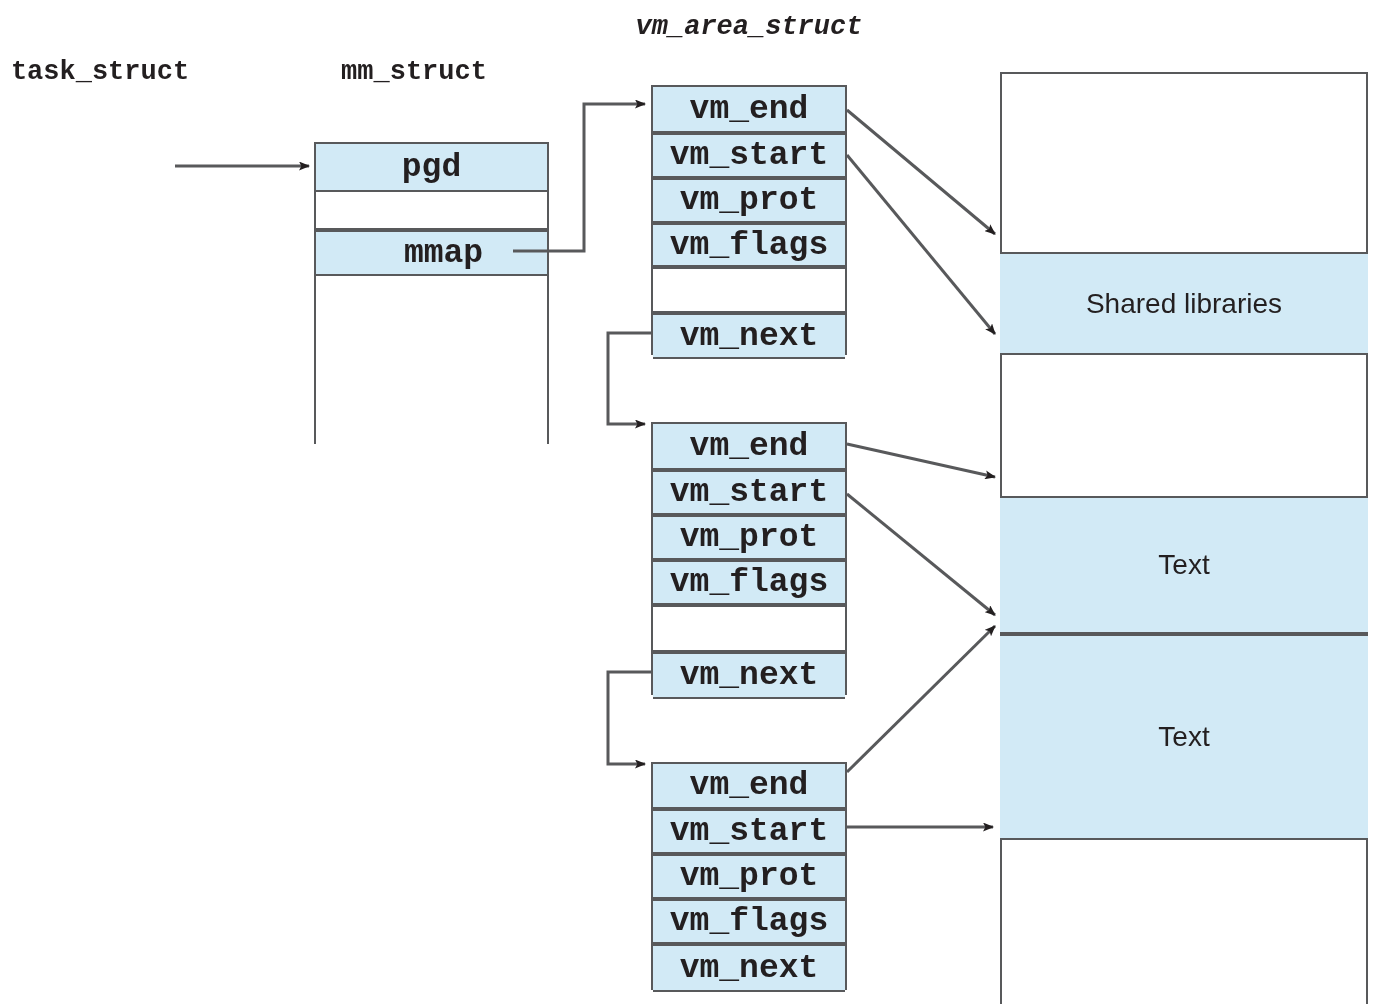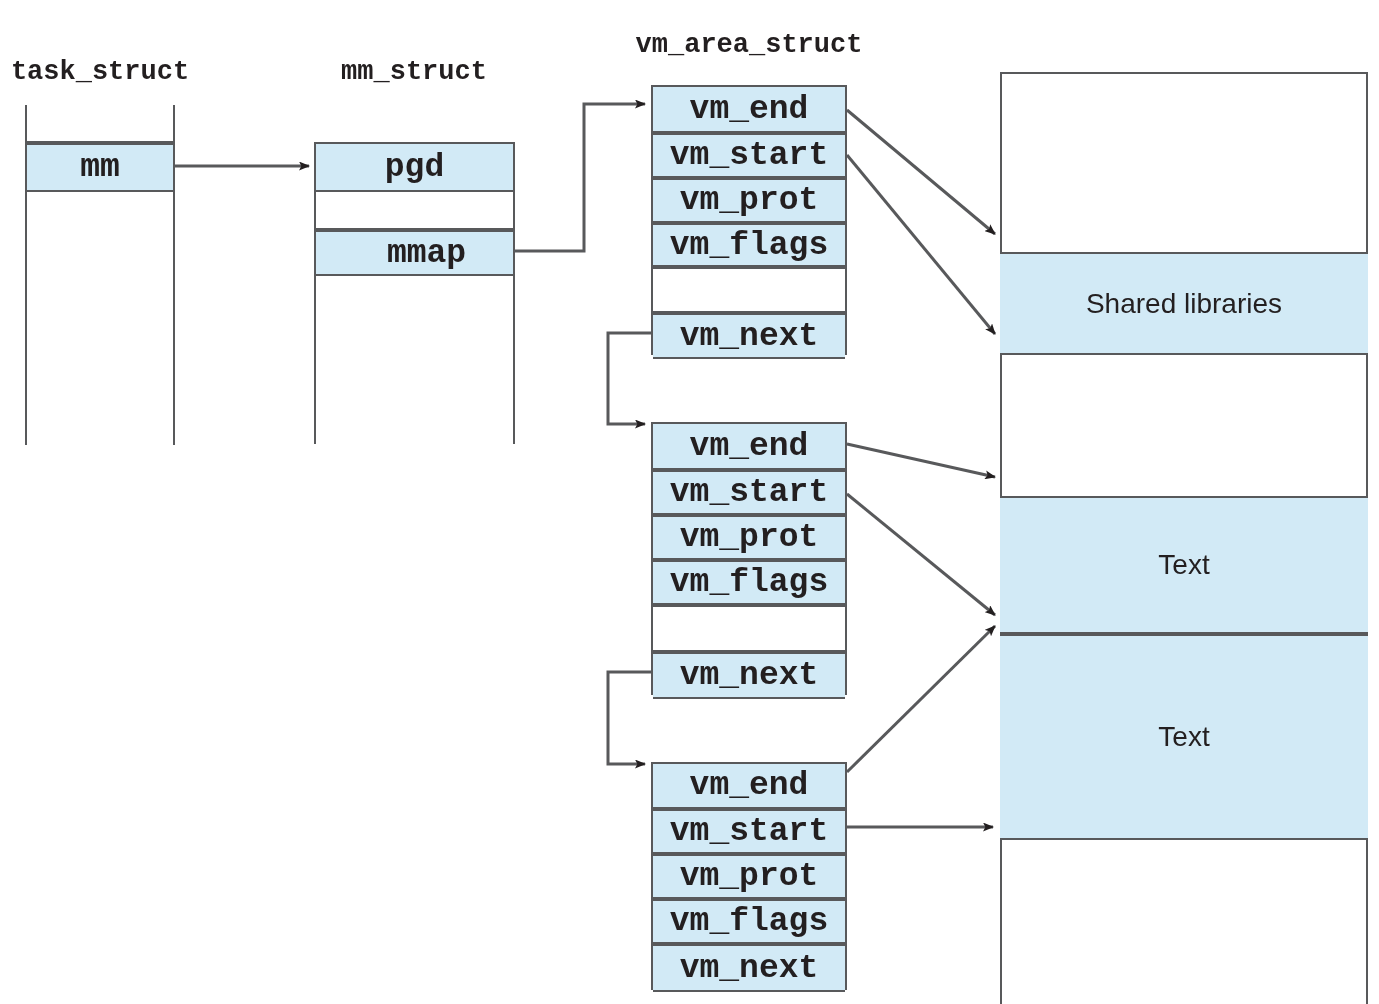--- a/index.html
+++ b/index.html
@@ -84,30 +84,25 @@
 </style>
 </head>
 <body>
 
 <div id="stage">
 
   <div class="caption" style="left:0px;top:57px;width:200px;">task_struct</div>
 
   <div class="caption" style="left:314px;top:57px;width:200px;">mm_struct</div>
 
-  <div class="caption" style="left:630px;top:30px;width:238px;">vm_area_struct</div>
+  <div class="caption" style="left:630px;top:12px;width:238px;font-style:italic;">vm_area_struct</div>
 
 
-  <div class="structbox" style="left:25px;top:105px;width:150px;height:340px;">
-    <div class="row plain" style="top:-2px;height:38px;border-top:none;"></div>
-    <div class="row filled mono" style="top:36px;height:49px;">mm</div>
-    <div class="row plain" style="top:85px;height:253px;border-top:none;border-bottom:none;"></div>
-  </div>
 
-  <div class="structbox" style="left:314px;top:142px;width:201px;height:302px;">
+  <div class="structbox" style="left:314px;top:142px;width:235px;height:302px;">
     <div class="row filled mono" style="top:-2px;height:50px;">pgd</div>
     <div class="row plain" style="top:48px;height:38px;border-top:none;"></div>
     <div class="row filled mono" style="top:86px;height:46px;padding-left:24px;">mmap</div>
     <div class="row plain" style="top:132px;height:168px;border-top:none;border-bottom:none;"></div>
   </div>
 
   <div class="structbox" style="left:651px;top:85px;width:196px;height:270px;">
     <div class="row filled mono" style="top:-2px;height:48px;">vm_end</div>
     <div class="row filled mono" style="top:46px;height:45px;">vm_start</div>
     <div class="row filled mono" style="top:91px;height:45px;">vm_prot</div>

